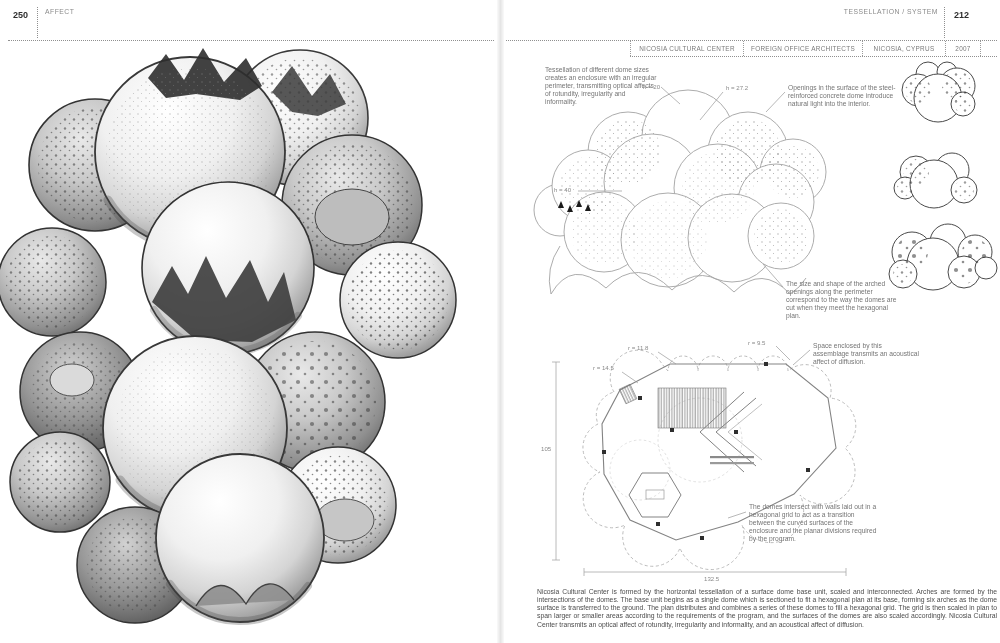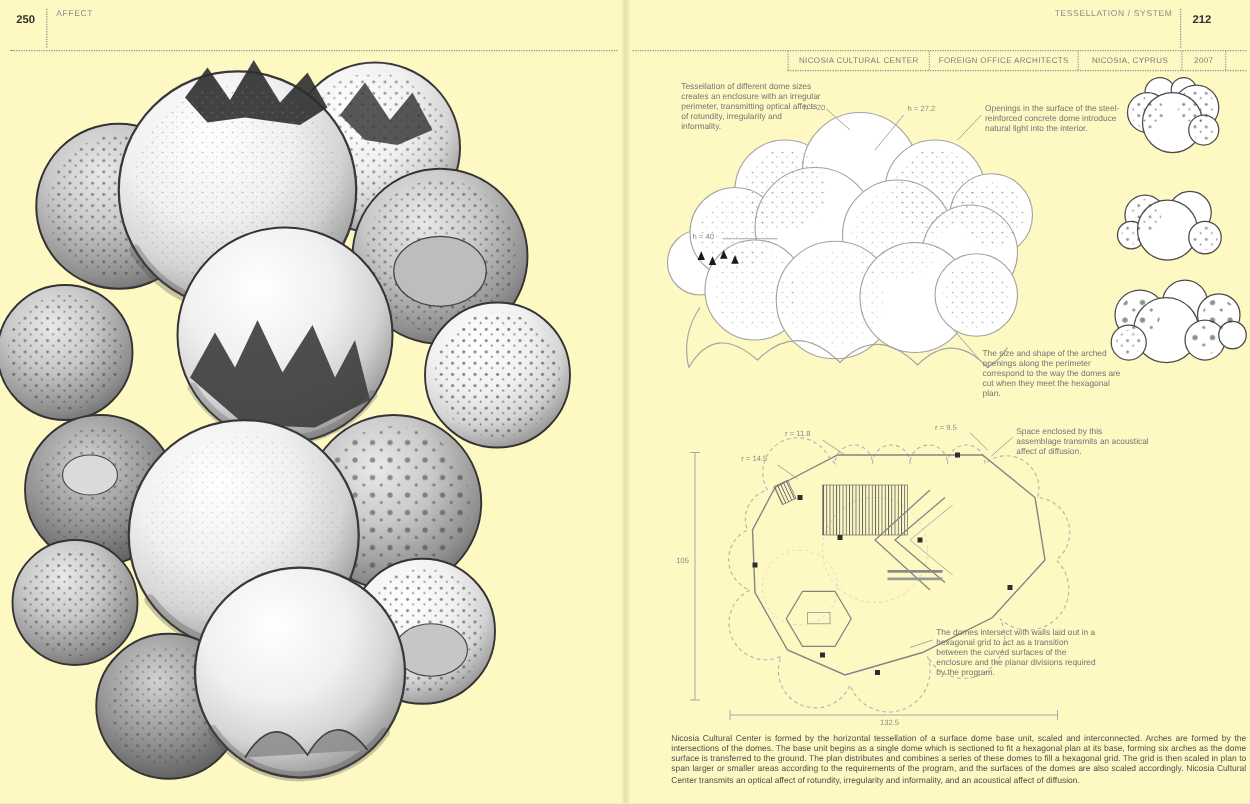--- a/index.html
+++ b/index.html
@@ -1,16 +1,16 @@
 <!DOCTYPE html>
 <html><head>
 <meta charset="utf-8">
 <style>
   html,body{margin:0;padding:0;background:#d9d9d9;font-family:"Liberation Sans",sans-serif;}
-  .spread{position:relative;width:1000px;height:643px;background:#fef9c3;overflow:hidden;}
+  .spread{position:relative;width:1000px;height:643px;background:#ffffff;overflow:hidden;}
   .gutter{position:absolute;left:497px;top:0;width:7px;height:643px;
           background:linear-gradient(to right,rgba(0,0,0,0.02),rgba(0,0,0,0.10),rgba(0,0,0,0.02));}
   .dotline{position:absolute;height:0;border-top:1.5px dotted #8f8f8f;}
   .vdot{position:absolute;width:0;border-left:1.5px dotted #8f8f8f;}
   .pageno{position:absolute;font-size:9px;font-weight:bold;color:#2f2f2f;}
   .cat{position:absolute;font-size:6.8px;color:#8a8a8a;letter-spacing:.5px;}
   .title{position:absolute;font-size:16.5px;color:#3c3c3c;letter-spacing:-.2px;white-space:nowrap;}
   .sup{font-size:8px;vertical-align:7px;color:#4a4a4a;}
   .infobar{position:absolute;left:630px;top:41px;width:367px;height:15px;display:flex;
            border-bottom:1.5px dotted #8f8f8f;}

